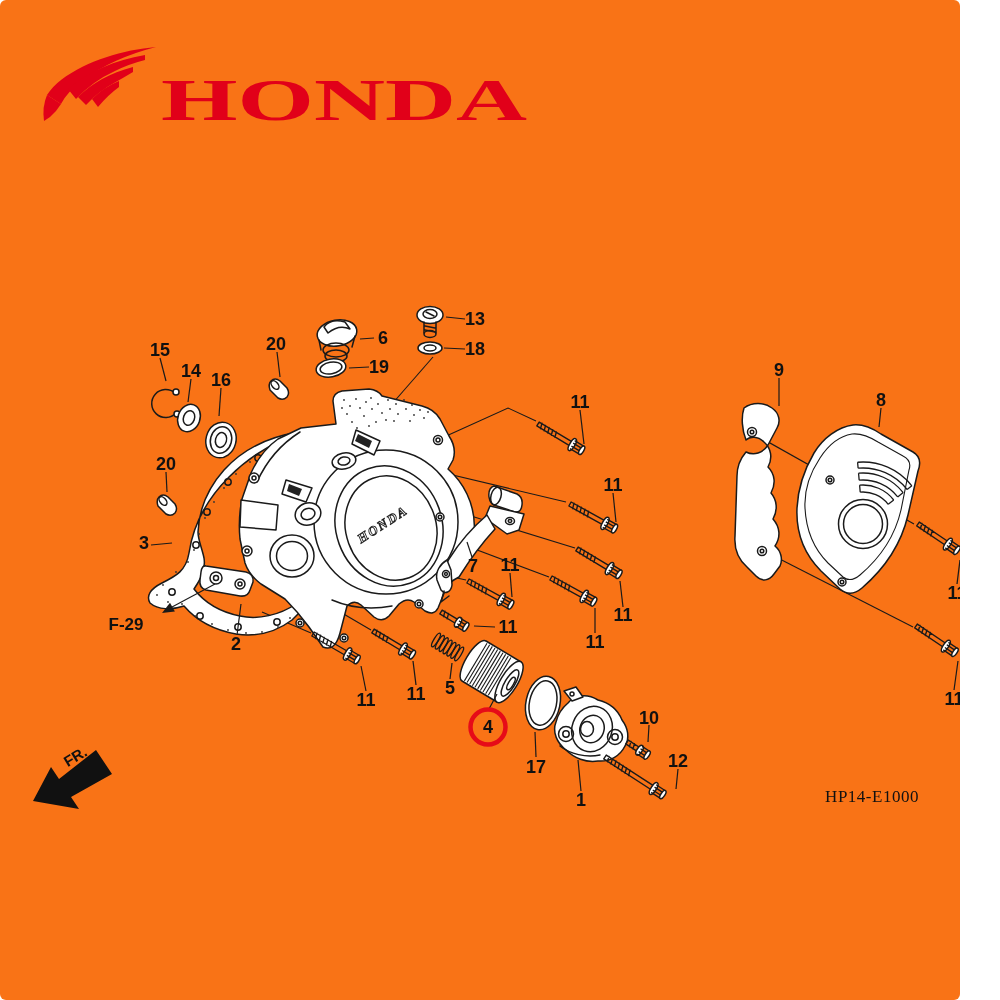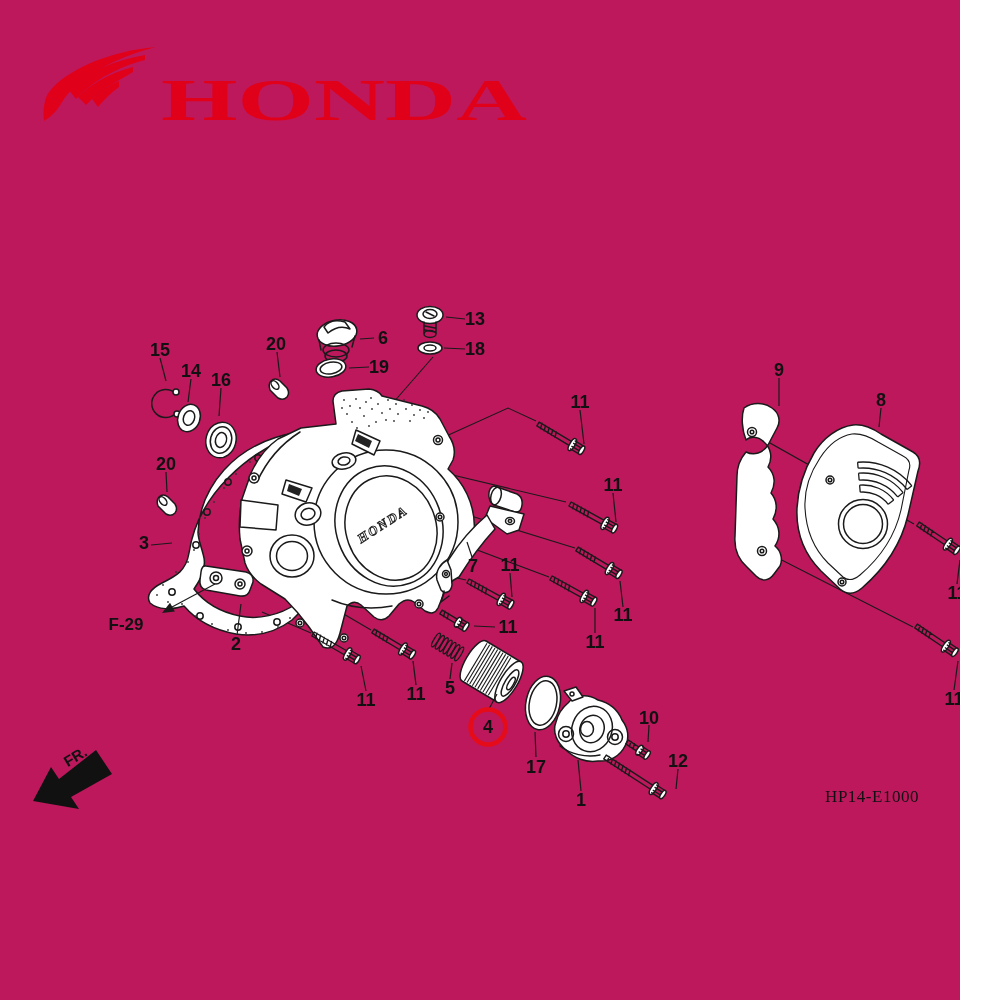--- a/index.html
+++ b/index.html
@@ -1,16 +1,16 @@
 <!DOCTYPE html>
 <html><head>
 <meta charset="utf-8">
 <style>
   html,body{margin:0;padding:0;background:#ffffff;}
-  #stage{position:relative;width:960px;height:1000px;background:#be185d;overflow:hidden;}
+  #stage{position:relative;width:960px;height:1000px;background:#f97316;overflow:hidden;border-radius:6px;}
   svg{position:absolute;left:0;top:0;}
   .ln{stroke:#1a1a1a;stroke-width:1.5;fill:none;stroke-linecap:round;stroke-linejoin:round;}
   .lnthin{stroke:#1a1a1a;stroke-width:1.1;fill:none;}
   .fillw{fill:#ffffff;stroke:#1a1a1a;stroke-width:1.5;stroke-linejoin:round;}
   .lbl{font-family:"Liberation Sans","DejaVu Sans",sans-serif;font-weight:700;font-size:18px;fill:#111;}
   .figref{font-family:"Liberation Sans","DejaVu Sans",sans-serif;font-weight:700;font-size:17px;fill:#111;}
   .code{font-family:"Liberation Serif","DejaVu Serif",serif;font-size:17px;fill:#111;letter-spacing:.5px;}
   .frtxt{font-family:"Liberation Sans","DejaVu Sans",sans-serif;font-weight:700;font-size:15px;fill:#111;}
   .coverlogo{font-family:"Liberation Serif","DejaVu Serif",serif;font-style:italic;font-weight:700;font-size:13px;letter-spacing:2px;fill:#fff;stroke:#222;stroke-width:.9px;}
   .brand{font-family:"Liberation Serif","DejaVu Serif",serif;font-weight:700;}

